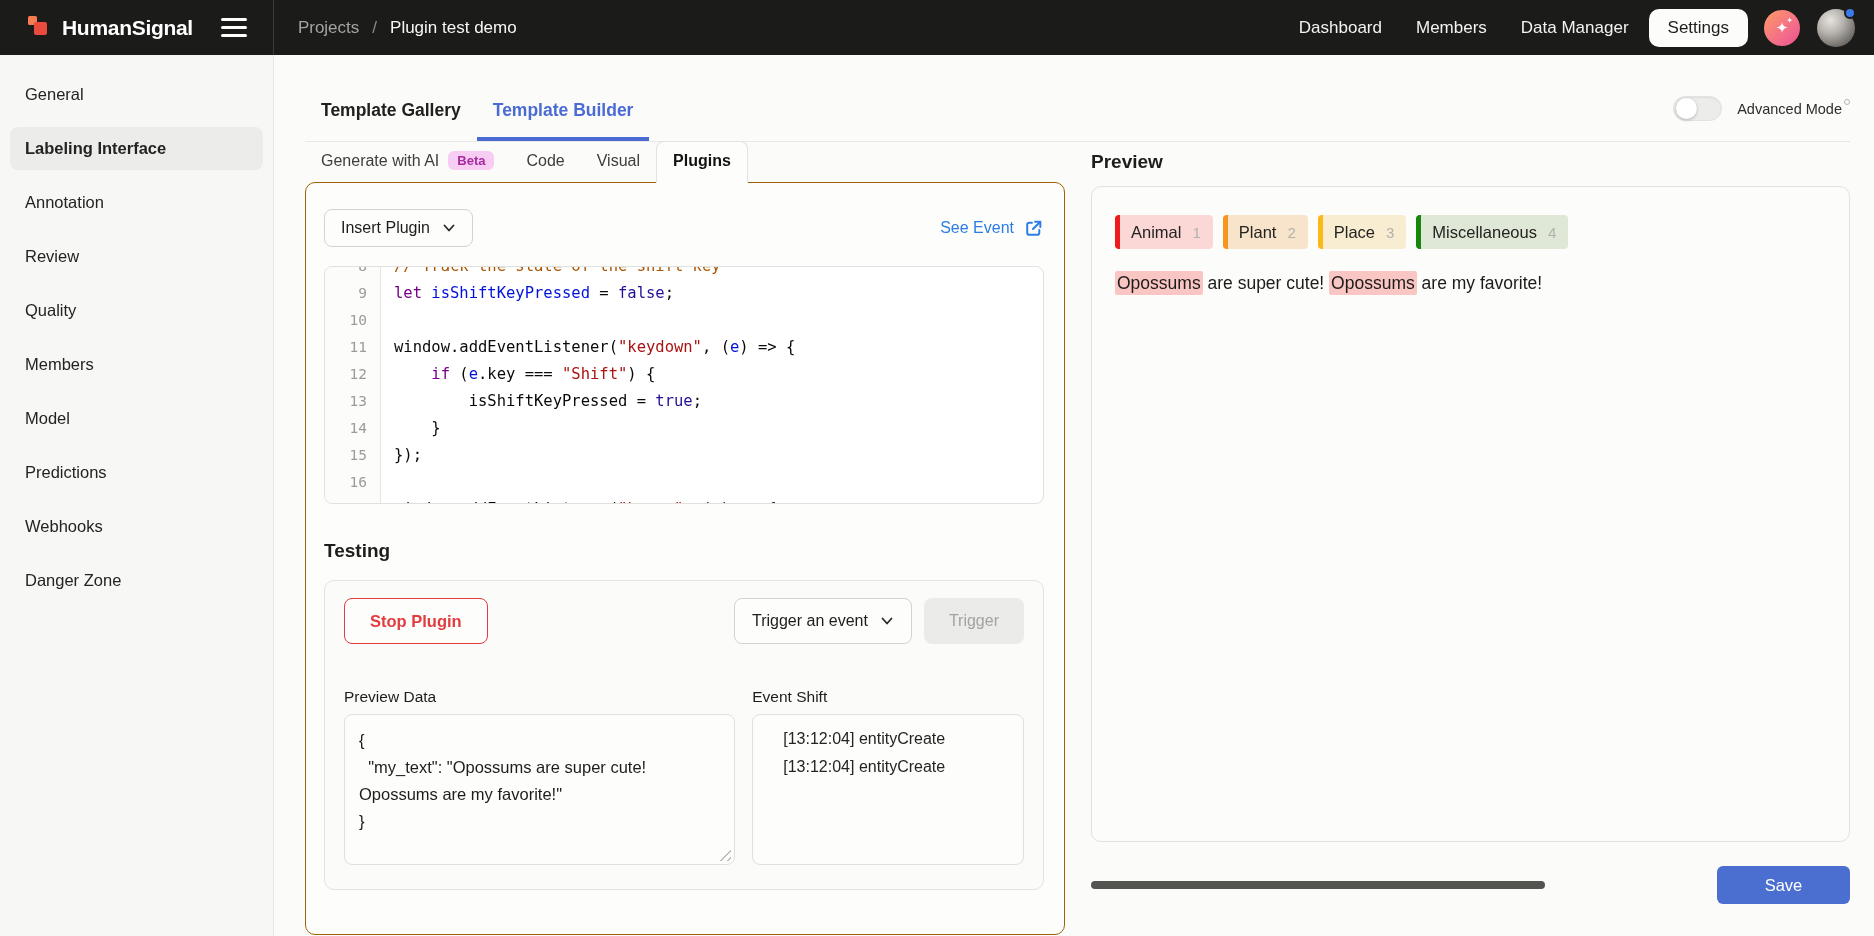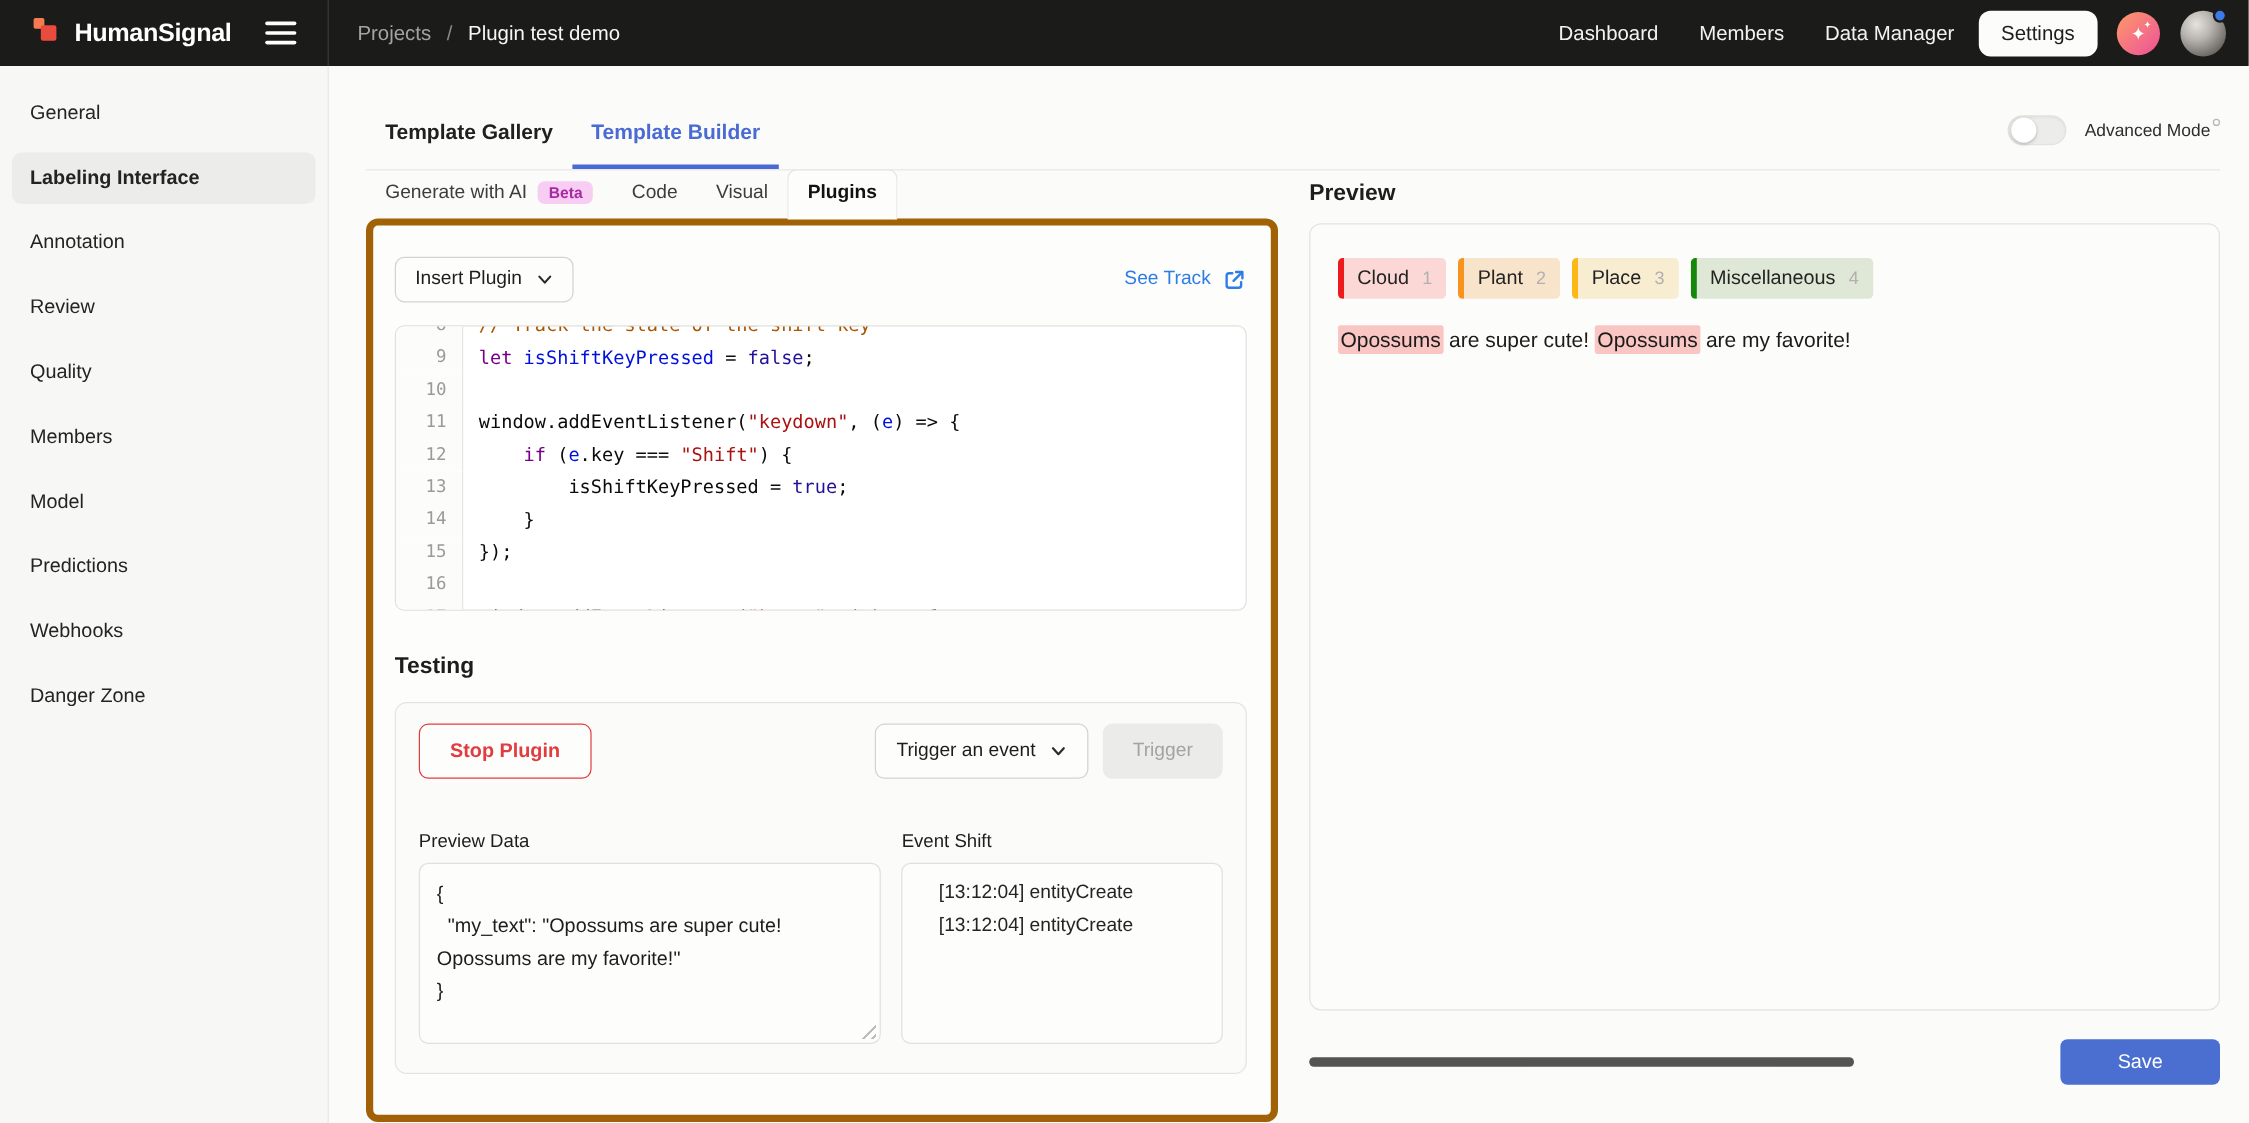--- a/index.html
+++ b/index.html
@@ -46,21 +46,21 @@
 
   
   .content-body { display:flex; padding:0 24px 0 31px; gap:26px; flex:1; min-height:0; }
   .builder-col { width:760px; flex:none; display:flex; flex-direction:column; }
 
   .subtabs { height:40px; display:flex; align-items:flex-end; position:relative; z-index:2; flex:none; }
   .subtab { padding:10px 16px 12px; font-size:16px; color:#3d3d3b; display:flex; align-items:center; gap:9px; border-radius:8px 8px 0 0; cursor:pointer; white-space:nowrap; }
   .subtab.active { background:#fdfdfc; border:1px solid #e3e3e1; border-bottom:none; color:#121210; font-weight:700; margin-bottom:-1px; padding-bottom:13px; }
   .badge-beta { background:#f8cdf3; color:#a62ba0; font-size:13px; font-weight:600; padding:2px 9px; border-radius:6px; }
 
-  .editor-card { position:relative; z-index:1; background:#fdfdfc; border:6px solid #a16207; border-radius:10px; height:753px; padding:26px 20px 24px 18px; }
+  .editor-card { position:relative; z-index:1; background:#fdfdfc; border:1px solid #a16207; border-radius:10px; height:753px; padding:26px 20px 24px 18px; }
   .editor-toolbar { display:flex; align-items:center; }
   .insert-btn { height:38px; padding:0 16px; background:#fdfdfc; border:1px solid #d3d3d1; border-radius:8px; display:flex; align-items:center; gap:12px; font-size:16px; color:#1d1d1b; cursor:pointer; font-family:inherit; }
   .see-docs { margin-left:auto; display:flex; align-items:center; gap:9px; color:#2e7ce5; font-size:16px; cursor:pointer; }
 
   .code-editor { margin-top:19px; height:238px; border:1px solid #e0e0de; border-radius:8px; overflow:hidden; background:#fff; cursor:text; }
   .code-scroll { margin-top:-14px; }
   .code-line { display:flex; height:27px; line-height:27px; font-family:"DejaVu Sans Mono",monospace; font-size:15.5px; white-space:pre; }
   .gutter { width:56px; flex:none; text-align:right; padding-right:13px; color:#9b9b9b; background:#fcfcfb; border-right:1px solid #e5e5e3; font-size:14.5px; }
   .code-text { padding-left:13px; color:#000; }
   .tok-comment { color:#aa5500; }
@@ -193,21 +193,21 @@
 
           <div class="editor-card">
             <div class="editor-toolbar">
               <button class="insert-btn">
                 <span>Insert Plugin</span>
                 <svg width="14" height="14" viewBox="0 0 14 14" fill="none">
                     <polyline points="2.5,4.5 7,9.5 11.5,4.5" stroke="#2a2a28" stroke-width="1.8" stroke-linecap="round" stroke-linejoin="round"></polyline>
                   </svg>
               </button>
               <div class="see-docs">
-                <span>See Track</span>
+                <span>See Event</span>
                 <svg width="21" height="21" viewBox="0 0 20 20" fill="none">
                   <path d="M8.5 4.5H6a2 2 0 0 0-2 2V14a2 2 0 0 0 2 2h7.5a2 2 0 0 0 2-2v-2.5" stroke="#2e7ce5" stroke-width="1.9" stroke-linecap="round"></path>
                   <path d="M11.5 3.5h5v5" stroke="#2e7ce5" stroke-width="1.9" stroke-linecap="round" stroke-linejoin="round"></path>
                   <path d="M16 4l-6.5 6.5" stroke="#2e7ce5" stroke-width="1.9" stroke-linecap="round"></path>
                 </svg>
               </div>
             </div>
 
             <div class="code-editor">
               <div class="code-scroll" id="code-lines">
@@ -259,21 +259,21 @@
             </div>
           </div>
         </section>
 
         <section class="preview-col">
           <div class="preview-h">Preview</div>
           <div class="preview-card">
             <div class="chips" id="chips">
                 <div class="chip" style="background: rgb(251, 216, 214);">
                   <span class="chip-bar" style="background: rgb(238, 27, 30);"></span>
-                  <span class="chip-label">Cloud</span>
+                  <span class="chip-label">Animal</span>
                   <span class="chip-count">1</span>
                 </div>
                 <div class="chip" style="background: rgb(248, 228, 203);">
                   <span class="chip-bar" style="background: rgb(247, 148, 29);"></span>
                   <span class="chip-label">Plant</span>
                   <span class="chip-count">2</span>
                 </div>
                 <div class="chip" style="background: rgb(248, 236, 209);">
                   <span class="chip-bar" style="background: rgb(251, 184, 23);"></span>
                   <span class="chip-label">Place</span>

